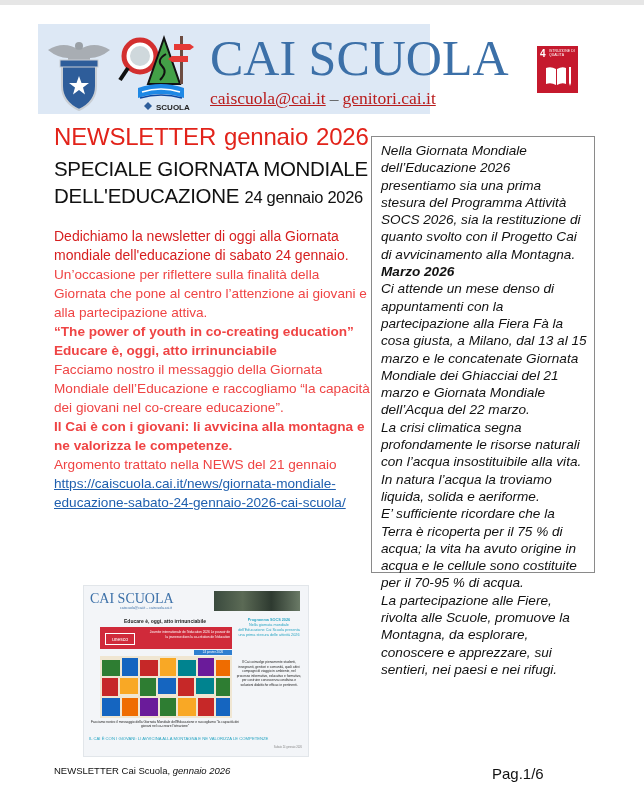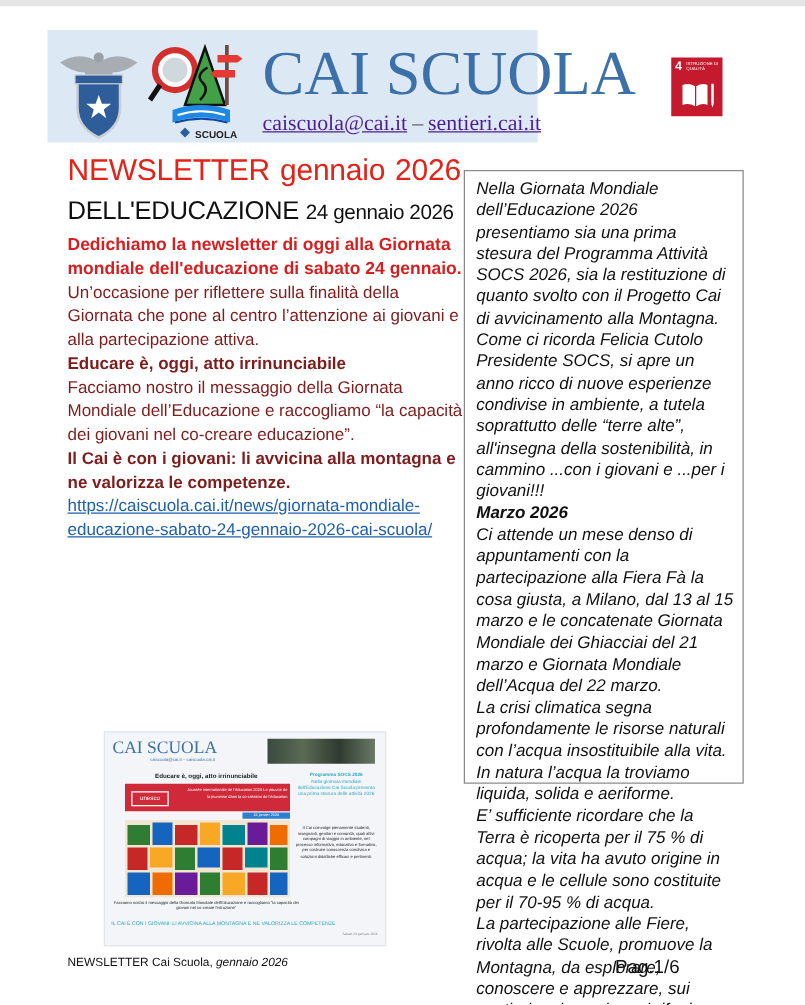--- a/index.html
+++ b/index.html
@@ -17,43 +17,43 @@
   .eagle-logo { position: absolute; left: 6px; top: 12px; width: 70px; height: 76px; }
   .scuola-logo { position: absolute; left: 80px; top: 8px; width: 86px; height: 80px; }
   .banner-title {
     position: absolute; left: 172px; top: 6px; font-family: "Liberation Serif", serif;
     font-size: 50px; color: #3c70a8; letter-spacing: 0px; line-height: 56px; white-space: nowrap;
   }
   .banner-links {
     position: absolute; left: 172px; top: 64px; font-family: "Liberation Serif", serif;
     font-size: 17.5px; color: #2f5f9a; white-space: nowrap;
   }
-  .banner-links a { color: #4c1d95; text-decoration: underline; }
+  .banner-links a { color: #b91c1c; text-decoration: underline; }
   .banner-links .sep { color: #555; margin: 0 4px; }
 
   .sdg-badge {
     position: absolute; left: 537px; top: 46px; width: 41px; height: 47px; background: #c5192d;
   }
   .sdg-num { position: absolute; left: 3px; top: 2px; color: #fff; font-size: 10px; font-weight: bold; }
   .sdg-text { position: absolute; left: 12px; top: 3px; color: #fff; font-size: 3.5px; line-height: 4px; width: 26px; }
   .sdg-icon { position: absolute; left: 7px; top: 19px; width: 28px; height: 22px; }
 
   
   .left { position: absolute; left: 54px; top: 122px; width: 318px; }
   .nl-title {
     font-family: "Liberation Sans", sans-serif; font-size: 24px; color: #e2231a; line-height: 30px;
     white-space: nowrap; letter-spacing: -0.2px;
   }
   .nl-title .gap { display: inline-block; width: 8px; }
   .special {
     font-size: 20.5px; line-height: 27px; color: #111; margin-top: 3px; letter-spacing: -0.3px;
   }
   .special .date { font-size: 16.5px; }
-  .red-intro { color: #d61f1f; font-size: 14px; line-height: 19px; margin-top: 2px; font-weight: bold; }
-  .para { font-size: 13.6px; line-height: 19px; color: #7f1d1d; }
+  .red-intro { color: #d61f1f; font-size: 14px; line-height: 19px; margin-top: 16px; }
+  .para { font-size: 13.6px; line-height: 19px; color: #ef4444; }
   .bold { font-weight: bold; }
   .link { color: #1f5fae; text-decoration: underline; font-size: 13.6px; line-height: 19px; display: block; }
 
   
   .embed {
     position: absolute; left: 83px; top: 585px; width: 224px; height: 170px; background: #f3f5f8;
     border: 1px solid #e2e6ea; overflow: hidden;
   }
   .e-logo { position: absolute; left: 6px; top: 5px; font-family: "Liberation Serif", serif; font-size: 14px; color: #3c70a8; }
   .e-logo-sub { position: absolute; left: 36px; top: 20px; font-size: 3.5px; color: #3c70a8; }
@@ -66,21 +66,21 @@
   .e-puzzle { position: absolute; left: 16px; top: 70px; width: 132px; height: 62px; }
   .e-caption { position: absolute; left: 6px; top: 134px; width: 150px; text-align: center; font-size: 3.3px; line-height: 4.2px; color: #222; }
   .e-bottom { position: absolute; left: 5px; top: 150px; width: 214px; font-size: 4.2px; color: #2aa6c4; }
   .e-right-title { position: absolute; left: 152px; top: 32px; width: 66px; text-align: center; font-size: 3.8px; line-height: 5px; color: #2aa6c4; }
   .e-right-title b { font-weight: bold; }
   .e-right-body { position: absolute; left: 152px; top: 74px; width: 66px; text-align: center; font-size: 3.3px; line-height: 4.5px; color: #222; }
   .e-tiny { position: absolute; right: 6px; top: 160px; font-size: 2.6px; color: #888; }
 
   
   .rbox {
-    position: absolute; left: 371px; top: 136px; width: 224px; height: 491px;
+    position: absolute; left: 371px; top: 136px; width: 224px; height: 437px;
     border: 1px solid #8a8a8a; box-sizing: border-box; padding: 5px 6px 0 9px;
     font-style: italic; font-size: 13.6px; line-height: 17.3px; color: #111;
   }
   .rbox p { margin: 0; }
   .rbox .bold { font-weight: bold; }
 
   
   .footer-left { position: absolute; left: 54px; top: 765px; font-size: 9.5px; color: #111; text-align: center; }
   .footer-left i { font-style: italic; }
   .footer-right { position: absolute; left: 492px; top: 765px; font-size: 15px; color: #111; }
@@ -108,47 +108,50 @@
     <polygon points="56,12 72,12 76,15 72,18 56,18" fill="#e53935"></polygon>
     <polygon points="70,24 54,24 50,27 54,30 70,30" fill="#e53935"></polygon>
     <path d="M20 56 Q43 48 66 56 L66 66 Q43 58 20 66Z" fill="#1e88e5"></path>
     <path d="M24 60 Q43 54 62 60" fill="none" stroke="#fff" stroke-width="1.5"></path>
     <path d="M22 66 Q43 60 64 66" fill="none" stroke="#0d47a1" stroke-width="1.5"></path>
     <path d="M26 74 L30 70 L34 74 L30 78Z" fill="#2e5d9a"></path>
     <text x="38" y="78" font-size="8" font-family="Liberation Sans, sans-serif" font-weight="bold" fill="#222">SCUOLA</text>
   </svg>
   <div class="banner-title">CAI SCUOLA</div>
   <div class="banner-links">
-    <a>caiscuola@cai.it</a><span class="sep">–</span><a>sentieri.cai.it</a>
+    <a>caiscuola@cai.it</a><span class="sep">–</span><a>genitori.cai.it</a>
   </div>
 </div>
 
 <div class="sdg-badge">
   <span class="sdg-num">4</span>
   <span class="sdg-text">ISTRUZIONE DI QUALITÀ</span>
   <svg class="sdg-icon" viewBox="0 0 28 22">
     <path d="M2 3 Q7 1 12 4 L12 20 Q7 17 2 19Z" fill="#fff"></path>
     <path d="M13 4 Q18 1 22 3 L22 19 Q18 17 13 20Z" fill="#fff"></path>
     <rect x="25" y="2" width="2" height="16" fill="#fff"></rect>
     <polygon points="25,18 27,18 26,21" fill="#fff"></polygon>
   </svg>
 </div>
 
 <div class="left">
   <div class="nl-title">
     <span>NEWSLETTER</span><span class="gap"></span><span>gennaio</span><span class="gap"></span><span>2026</span>
   </div>
   <div class="special">
+    <div>SPECIALE GIORNATA MONDIALE</div>
     <div><span>DELL'EDUCAZIONE</span> <span class="date">24 gennaio 2026</span></div>
   </div>
   <div class="red-intro">Dedichiamo la newsletter di oggi alla Giornata mondiale dell'educazione di sabato 24 gennaio.</div>
   <div class="para">Un’occasione per riflettere sulla finalità della Giornata che pone al centro l’attenzione ai giovani e alla partecipazione attiva.</div>
+  <div class="para bold">“The power of youth in co-creating education”</div>
   <div class="para bold">Educare è, oggi, atto irrinunciabile</div>
   <div class="para">Facciamo nostro il messaggio della Giornata Mondiale dell’Educazione e raccogliamo “la capacità dei giovani nel co-creare educazione”.</div>
   <div class="para bold">Il Cai è con i giovani: li avvicina alla montagna e ne valorizza le competenze.</div>
+  <div class="para">Argomento trattato nella NEWS del 21 gennaio</div>
   <a class="link"><span>https://caiscuola.cai.it/news/giornata-mondiale-</span><br><span>educazione-sabato-24-gennaio-2026-cai-scuola/</span></a>
 </div>
 
 <div class="embed">
   <div class="e-logo">CAI SCUOLA</div>
   <div class="e-logo-sub">caiscuola@cai.it – caiscuola.cai.it</div>
   <div class="e-photo"></div>
   <div class="e-head">Educare è, oggi, atto irrinunciabile</div>
   <div class="e-red">
     <div class="e-unesco">unesco</div>
@@ -184,21 +187,20 @@
   <div class="e-right-title">
     <b>Programma SOCS 2026</b><br>
     <span>Nella giornata mondiale dell'Educazione Cai Scuola presenta una prima stesura delle attività 2026</span>
   </div>
   <div class="e-right-body">Il Cai coinvolge pienamente studenti, insegnanti, genitori e comunità, quali attivi compagni di viaggio in ambiente, nel processo informativo, educativo e formativo, per costruire conoscenza condivisa e soluzioni didattiche efficaci e pertinenti.</div>
   <div class="e-tiny">Sabato 24 gennaio 2026</div>
 </div>
 
 <div class="rbox">
   <p>Nella Giornata Mondiale dell’Educazione 2026 presentiamo sia una prima stesura del Programma Attività SOCS 2026, sia la restituzione di quanto svolto con il Progetto Cai di avvicinamento alla Montagna.</p>
-  <p>Come ci ricorda Felicia Cutolo Presidente SOCS, si apre un anno ricco di nuove esperienze condivise in ambiente, a tutela soprattutto delle “terre alte”, all'insegna della sostenibilità, in cammino ...con i giovani e ...per i giovani!!!</p>
   <p class="bold">Marzo 2026</p>
   <p>Ci attende un mese denso di appuntamenti con la partecipazione alla Fiera Fà la cosa giusta, a Milano, dal 13 al 15 marzo e le concatenate Giornata Mondiale dei Ghiacciai del 21 marzo e Giornata Mondiale dell’Acqua del 22 marzo.</p>
   <p>La crisi climatica segna profondamente le risorse naturali con l’acqua insostituibile alla vita.</p>
   <p>In natura l’acqua la troviamo liquida, solida e aeriforme.</p>
   <p>E’ sufficiente ricordare che la Terra è ricoperta per il 75 % di acqua; la vita ha avuto origine in acqua e le cellule sono costituite per il 70-95 % di acqua.</p>
   <p>La partecipazione alle Fiere, rivolta alle Scuole, promuove la Montagna, da esplorare, conoscere e apprezzare, sui sentieri, nei paesi e nei rifugi.</p>
 </div>
 
 <div class="footer-left">
   <span>NEWSLETTER Cai Scuola,</span> <i>gennaio 2026</i>

